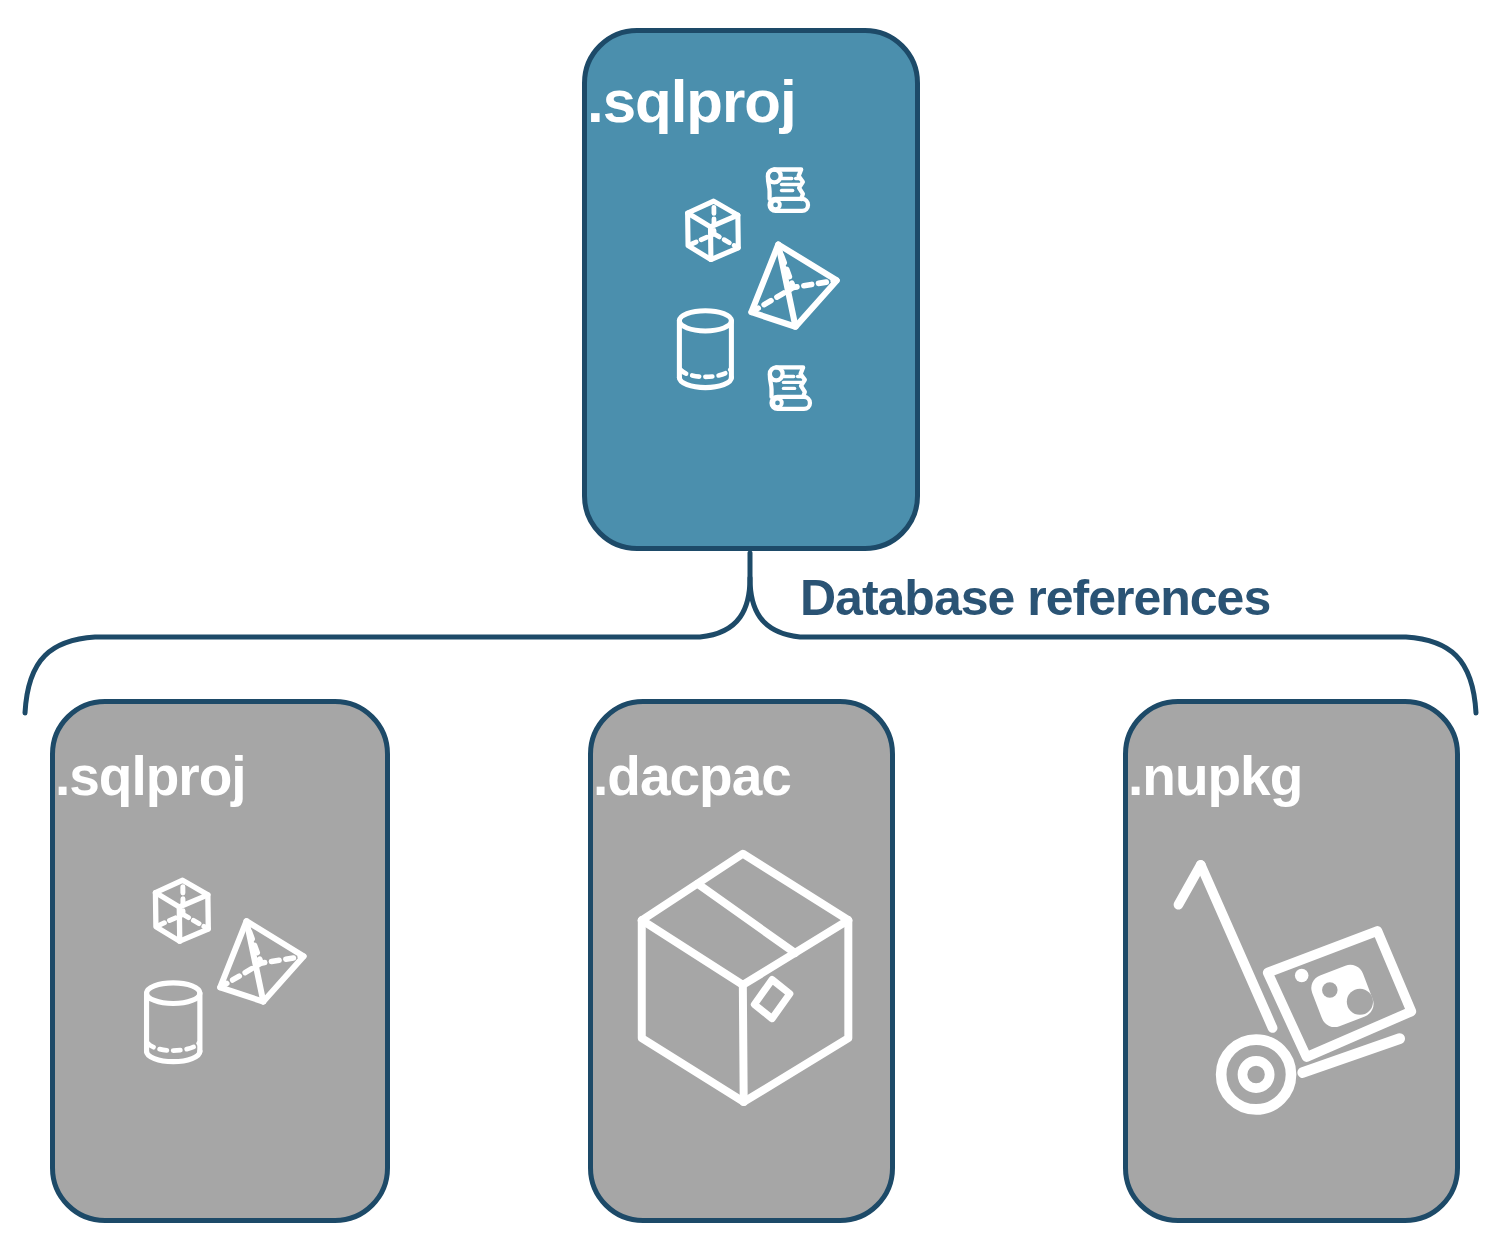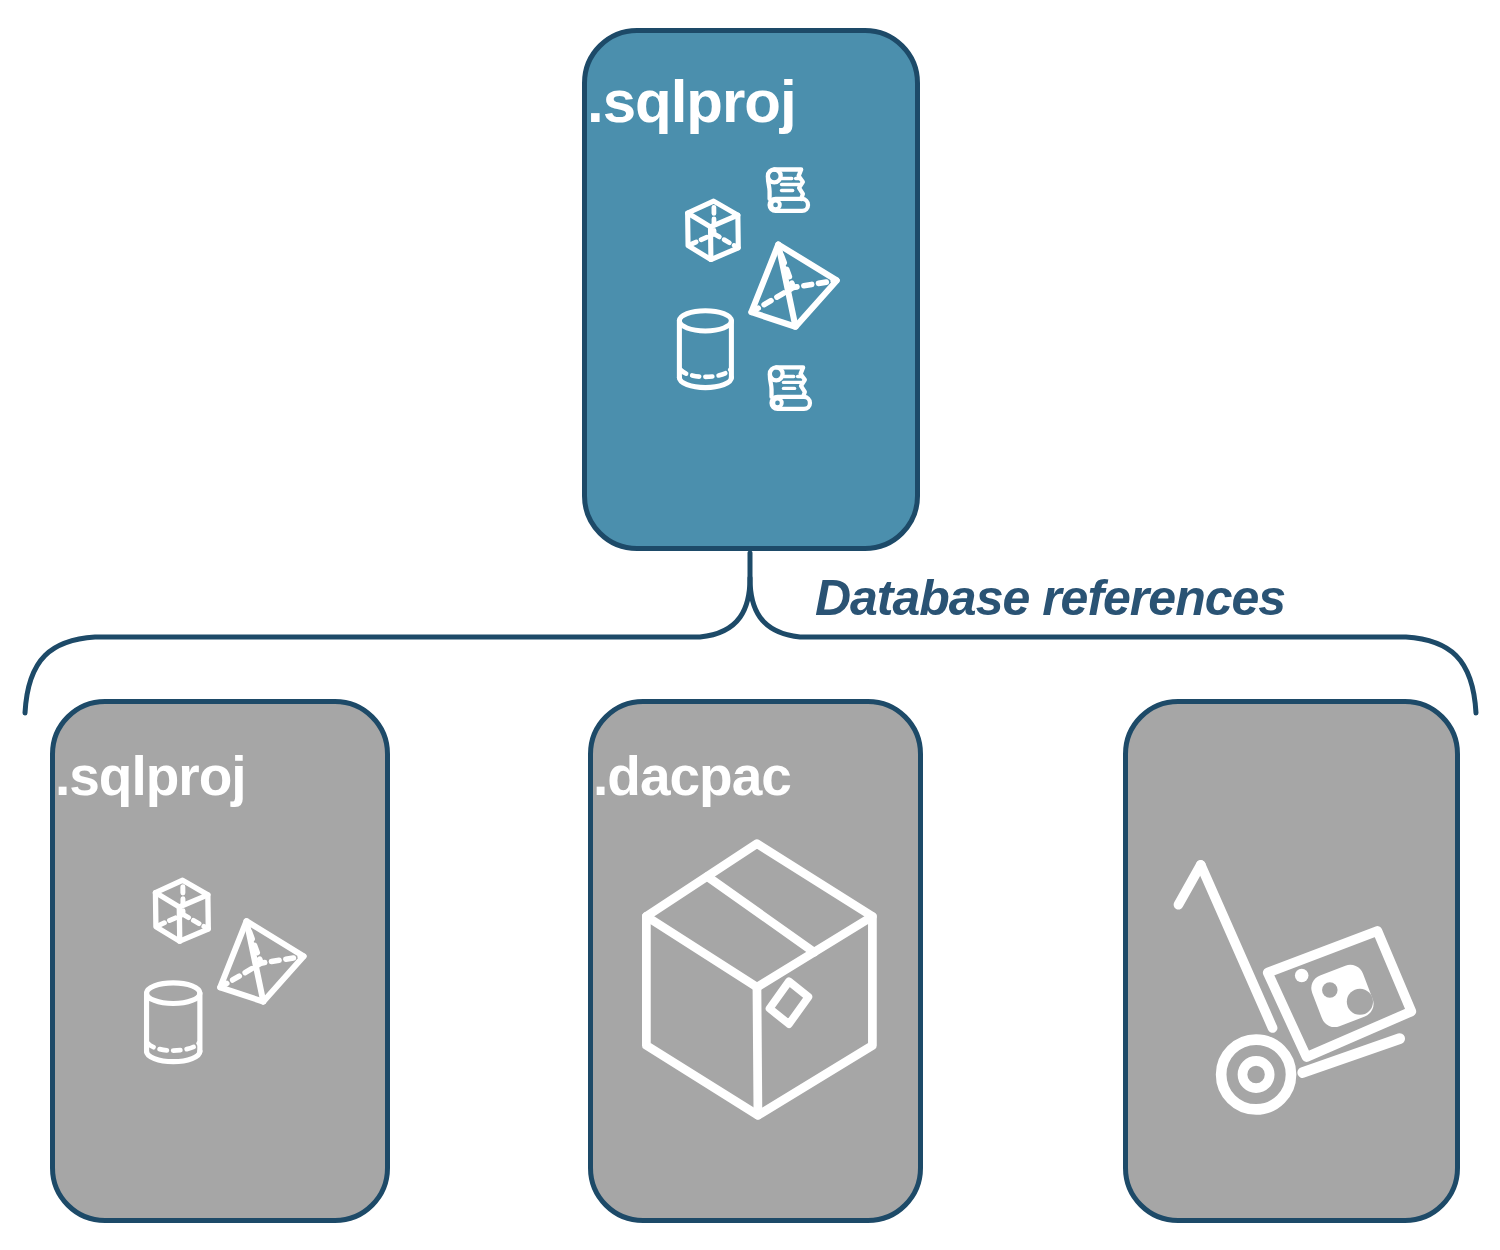--- a/index.html
+++ b/index.html
@@ -22,22 +22,22 @@
   .node.child{background:var(--child-fill);}
   .node-label{
     display:block;text-align:left;color:var(--node-label);font-weight:700;
     letter-spacing:-1px;
   }
   .root .node-label{font-size:60px;margin-top:34px;}
   .child .node-label{font-size:55px;margin-top:40px;}
   .icons-svg{position:absolute;left:0;top:0;width:100%;height:100%;pointer-events:none;}
   .connector-svg{position:absolute;left:0;top:0;width:1500px;height:1250px;pointer-events:none;}
   .connector-label{
-    position:absolute;left:800px;top:569px;width:500px;text-align:center;
-    color:var(--connector-text);font-size:50px;font-weight:700;letter-spacing:-1px;font-style:italic;
+    position:absolute;left:800px;top:569px;width:500px;text-align:left;
+    color:var(--connector-text);font-size:50px;font-weight:700;letter-spacing:-1px;
   }
   .icon{stroke:var(--icon-stroke);fill:none;stroke-linecap:round;stroke-linejoin:round;}
 </style>
 </head>
 <body>
 
 <div class="canvas">
 
   <svg width="0" height="0" style="position:absolute" aria-hidden="true">
     <defs>
@@ -118,26 +118,27 @@
 
   <div class="node child" style="left:50px;top:699px;width:340px;height:524px;">
     <span class="node-label">.sqlproj</span>
     <svg class="icons-svg" viewBox="0 0 340 524">
       <use href="#icon-cube" transform="translate(84,170) scale(0.73)"></use>
       <use href="#icon-pyramid" transform="translate(159,214) scale(0.88)"></use>
       <use href="#icon-cylinder" transform="translate(89,282) scale(0.82)"></use>
     </svg>
   </div>
 
-  <div class="node child" style="left:588px;top:699px;width:335px;height:524px;">
+  <div class="node child" style="left:588px;top:699px;width:307px;height:524px;">
     <span class="node-label">.dacpac</span>
     <svg class="icons-svg" viewBox="0 0 335 524">
       <use href="#icon-package" transform="translate(50,141)"></use>
     </svg>
   </div>
 
   <div class="node child" style="left:1123px;top:699px;width:337px;height:524px;">
+    <span class="node-label">.nupkg</span>
     <svg class="icons-svg" viewBox="0 0 337 524">
       <use href="#icon-handtruck" transform="translate(27,151)"></use>
     </svg>
   </div>
 
 </div>
 
 </body></html>

